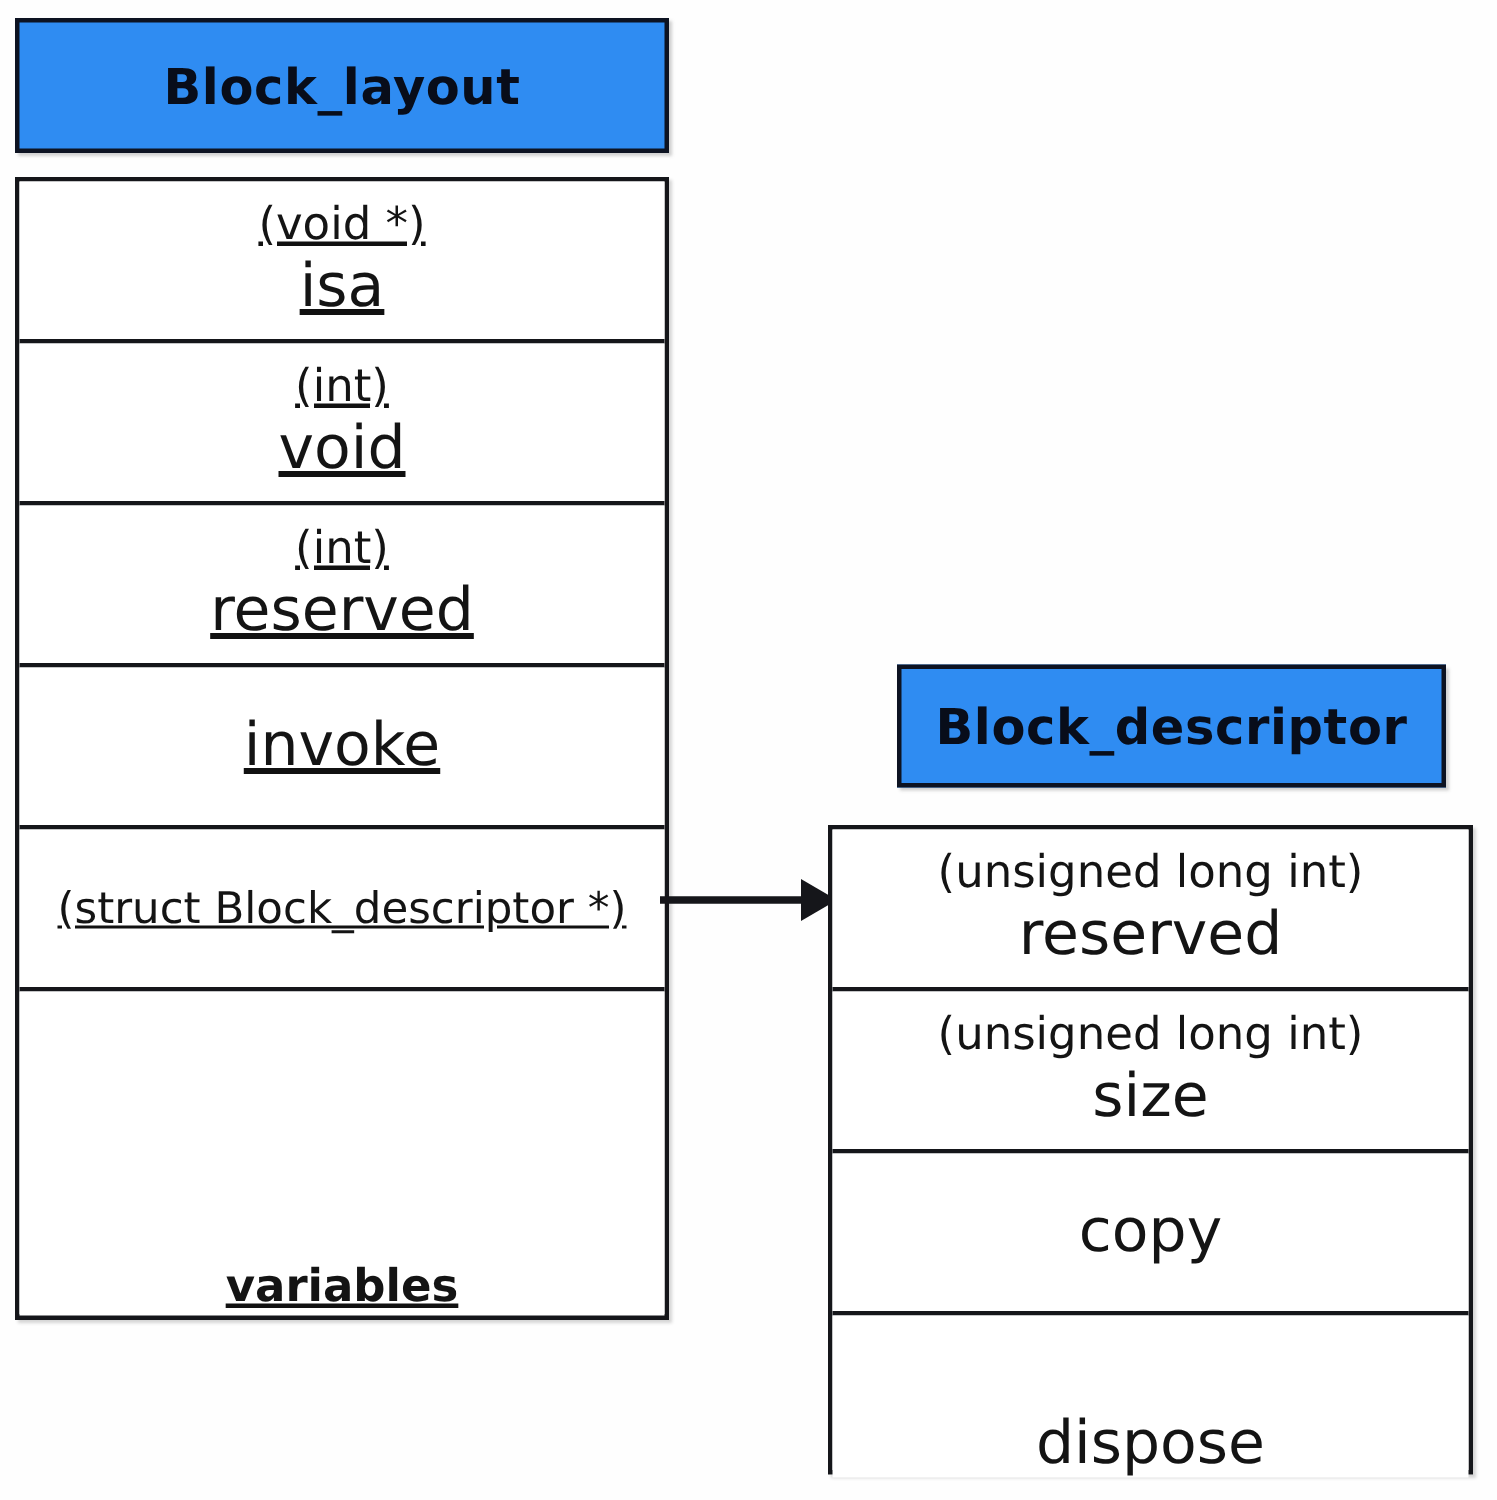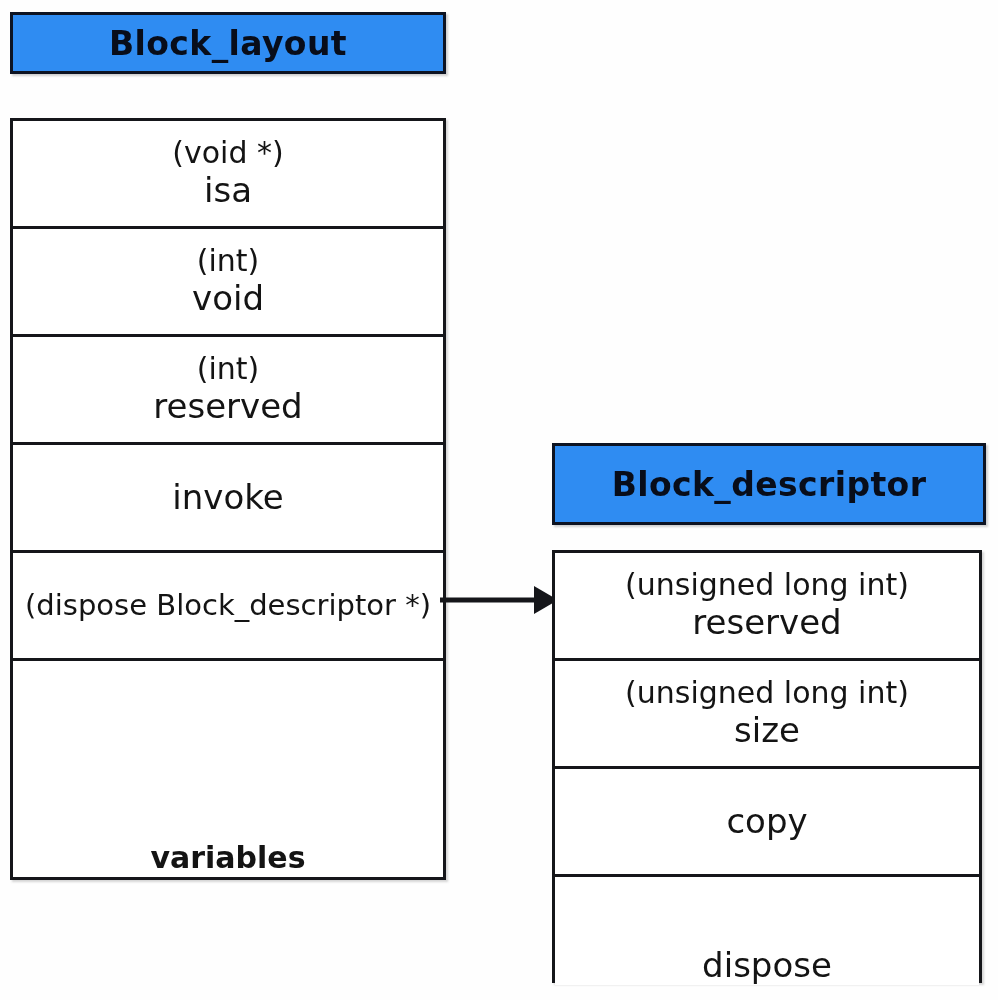--- a/index.html
+++ b/index.html
@@ -65,35 +65,35 @@
   .field:last-child { border-bottom: none; justify-content: flex-end; }
 
   .field-type, .field-name {
     display: block;
     white-space: nowrap;
     text-align: center;
     line-height: 1.16;
     color: #141414;
   }
   .field-type { font-size: 30px; }
-  .field-name { font-size: 34px; }
+  .field-name { font-size: 40px; }
   .field.single .field-name { font-size: 30px; font-weight: bold; }
 
   
   #struct-block-layout { left: 10px; top: 12px; width: 436px; }
-  #struct-block-layout .struct-header { width: 436px; height: 62px; }
+  #struct-block-layout .struct-header { width: 436px; height: 90px; }
   #struct-block-layout .struct-header-label { font-size: 33px; }
-  #struct-block-layout .struct-body { top: 106px; width: 436px; height: 762px; }
+  #struct-block-layout .struct-body { top: 106px; width: 436px; height: 762px; text-decoration: underline; }
   #struct-block-layout .field { flex: 0 0 108px; height: 108px; }
   #struct-block-layout .field.tall { flex: 0 0 215px; height: 215px; }
   #struct-block-layout .field.wide .field-type { font-size: 29px; }
 
   
   #struct-block-descriptor { left: 552px; top: 443px; width: 430px; }
-  #struct-block-descriptor .struct-header { width: 434px; height: 82px; }
+  #struct-block-descriptor .struct-header { width: 366px; height: 82px; margin-left: 46px; }
   #struct-block-descriptor .struct-header-label { font-size: 33px; }
   #struct-block-descriptor .struct-body { top: 107px; width: 430px; height: 433px; }
   #struct-block-descriptor .field { flex: 0 0 108px; height: 108px; }
 
   
   .connector { position: absolute; left: 440px; top: 578px; }
 
   
   .watermark {
     position: absolute;
@@ -131,21 +131,21 @@
       <div class="field">
         <span class="field-type">(int)</span>
         <span class="field-name">reserved</span>
       </div>
 
       <div class="field">
         <span class="field-name">invoke</span>
       </div>
 
       <div class="field wide">
-        <span class="field-type">(dispose Block_descriptor *)</span>
+        <span class="field-type">(struct Block_descriptor *)</span>
       </div>
 
       <div class="field tall single">
 
         <span class="field-name">variables</span>
       </div>
 
     </div>
   </div>
 

